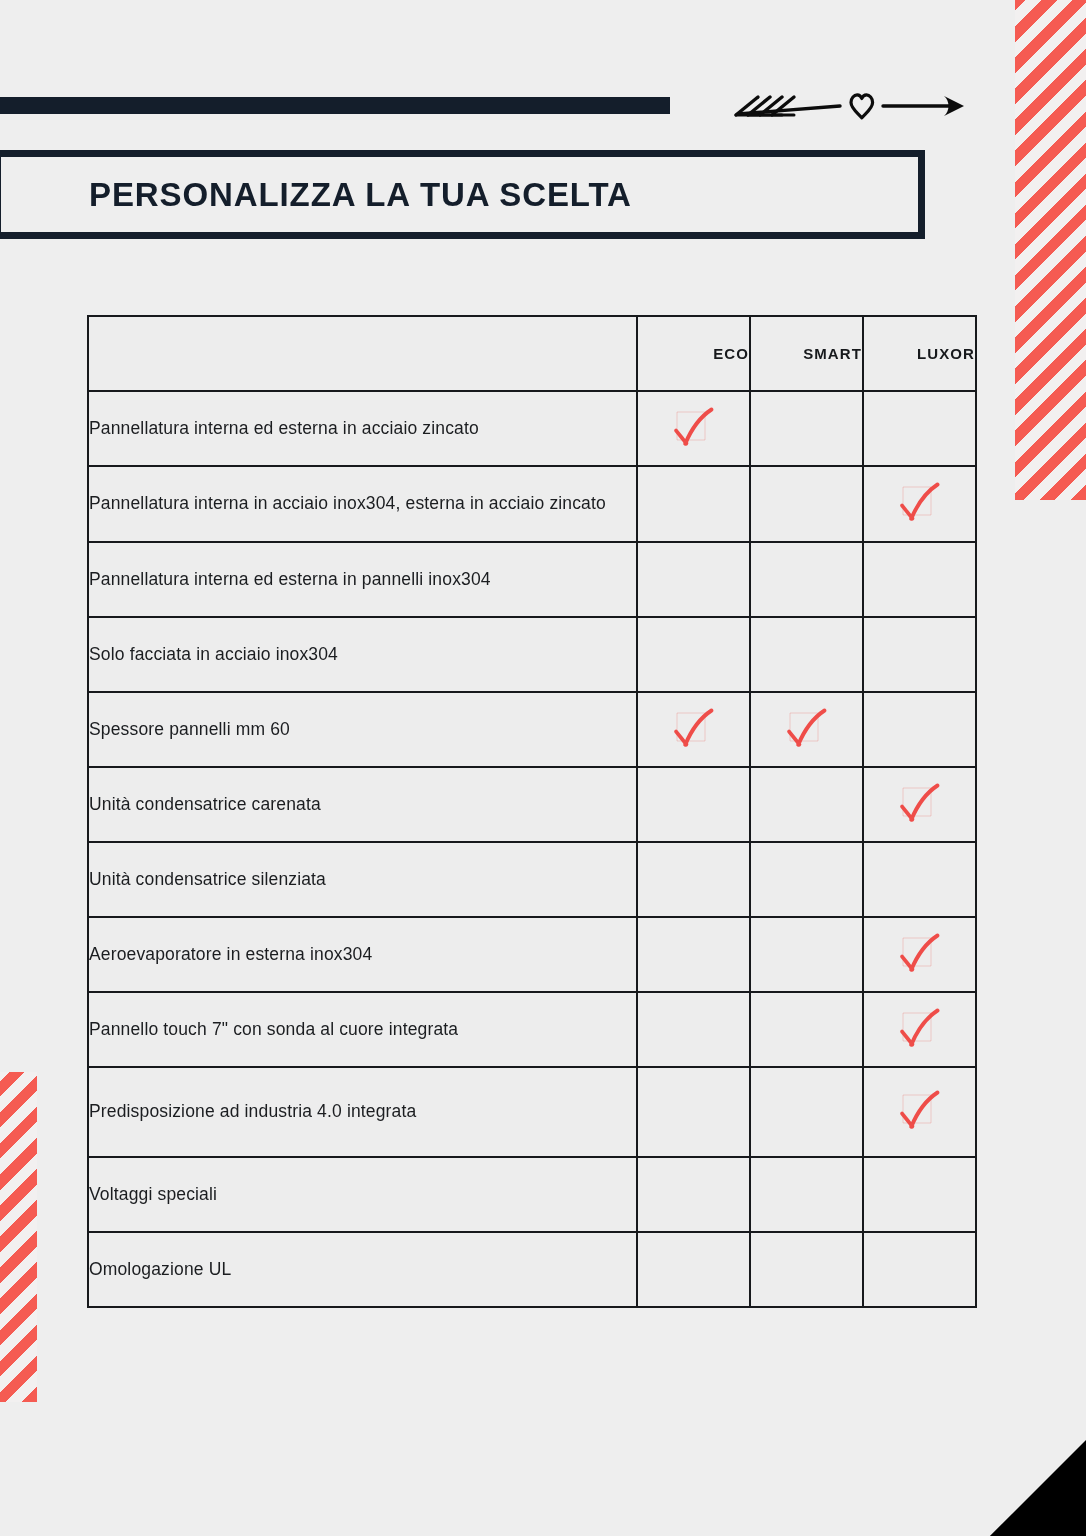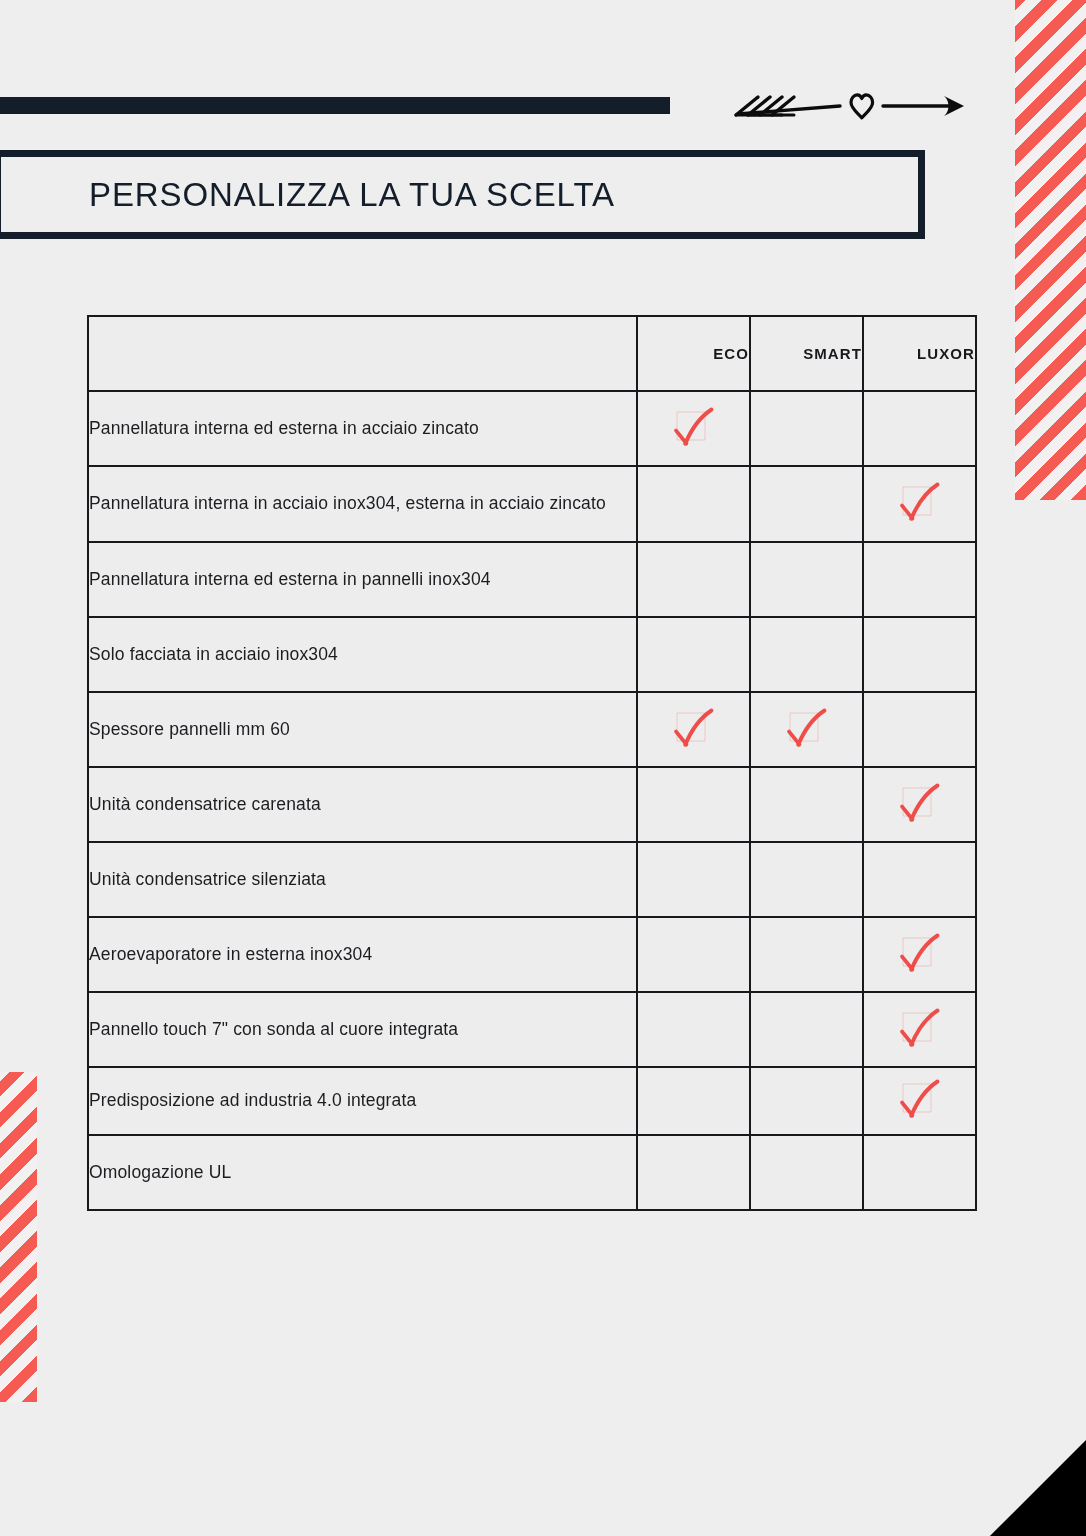--- a/index.html
+++ b/index.html
@@ -99,21 +99,21 @@
     width: 931px;
     height: 89px;
     border: 7px solid #141e2b;
     box-sizing: border-box;
     display: flex;
     align-items: center;
   }
   .title-text {
     margin-left: 88px;
     font-size: 33px;
-    font-weight: normal;
+    font-weight: bold;
     letter-spacing: 0.9px;
     color: #141e2b;
     white-space: nowrap;
   }
 
   
   .spec-table {
     position: absolute;
     left: 87px;
     top: 315px;
@@ -332,34 +332,40 @@
       <path d="M5 24.5 L15.5 37.5" stroke="#ef4d49" stroke-width="3.6" stroke-linecap="round"></path>
       <path d="M14.2 37.8 C20 24 29 11 40.5 3.5" stroke="#ef4d49" stroke-width="3.9" stroke-linecap="round"></path>
       <path d="M6 6 L6 34" stroke="#ef4d49" stroke-opacity="0.17" stroke-width="1.4"></path>
       <path d="M6 6 L34 6" stroke="#ef4d49" stroke-opacity="0.17" stroke-width="1.4"></path>
       <path d="M34 6 L34 34" stroke="#ef4d49" stroke-opacity="0.17" stroke-width="1.4"></path>
       <path d="M6 34 L34 34" stroke="#ef4d49" stroke-opacity="0.17" stroke-width="1.4"></path>
     </svg>
   </span></td>
       </tr>
       <tr>
-        <td class="row-label" style="height:68px">Predisposizione ad industria 4.0 integrata</td>
-        <td class="mark-cell"></td>
-        <td class="mark-cell"></td>
-        <td class="mark-cell">
-  <span class="check">
-    <svg width="46" height="46" viewBox="0 0 46 46" fill="none" xmlns="http://www.w3.org/2000/svg">
-      <path d="M5 24.5 L15.5 37.5" stroke="#ef4d49" stroke-width="3.6" stroke-linecap="round"></path>
-      <path d="M14.2 37.8 C20 24 29 11 40.5 3.5" stroke="#ef4d49" stroke-width="3.9" stroke-linecap="round"></path>
-      <path d="M6 6 L6 34" stroke="#ef4d49" stroke-opacity="0.17" stroke-width="1.4"></path>
-      <path d="M6 6 L34 6" stroke="#ef4d49" stroke-opacity="0.17" stroke-width="1.4"></path>
-      <path d="M34 6 L34 34" stroke="#ef4d49" stroke-opacity="0.17" stroke-width="1.4"></path>
-      <path d="M6 34 L34 34" stroke="#ef4d49" stroke-opacity="0.17" stroke-width="1.4"></path>
-    </svg>
-  </span></td>
+        <td class="row-label" style="height:90px">Predisposizione ad industria 4.0 integrata</td>
+        <td class="mark-cell"></td>
+        <td class="mark-cell"></td>
+        <td class="mark-cell">
+  <span class="check">
+    <svg width="46" height="46" viewBox="0 0 46 46" fill="none" xmlns="http://www.w3.org/2000/svg">
+      <path d="M5 24.5 L15.5 37.5" stroke="#ef4d49" stroke-width="3.6" stroke-linecap="round"></path>
+      <path d="M14.2 37.8 C20 24 29 11 40.5 3.5" stroke="#ef4d49" stroke-width="3.9" stroke-linecap="round"></path>
+      <path d="M6 6 L6 34" stroke="#ef4d49" stroke-opacity="0.17" stroke-width="1.4"></path>
+      <path d="M6 6 L34 6" stroke="#ef4d49" stroke-opacity="0.17" stroke-width="1.4"></path>
+      <path d="M34 6 L34 34" stroke="#ef4d49" stroke-opacity="0.17" stroke-width="1.4"></path>
+      <path d="M6 34 L34 34" stroke="#ef4d49" stroke-opacity="0.17" stroke-width="1.4"></path>
+    </svg>
+  </span></td>
+      </tr>
+      <tr>
+        <td class="row-label" style="height:75px">Voltaggi speciali</td>
+        <td class="mark-cell"></td>
+        <td class="mark-cell"></td>
+        <td class="mark-cell"></td>
       </tr>
       <tr>
         <td class="row-label" style="height:75px">Omologazione UL</td>
         <td class="mark-cell"></td>
         <td class="mark-cell"></td>
         <td class="mark-cell"></td>
       </tr>
     </tbody>
 </table>
 

